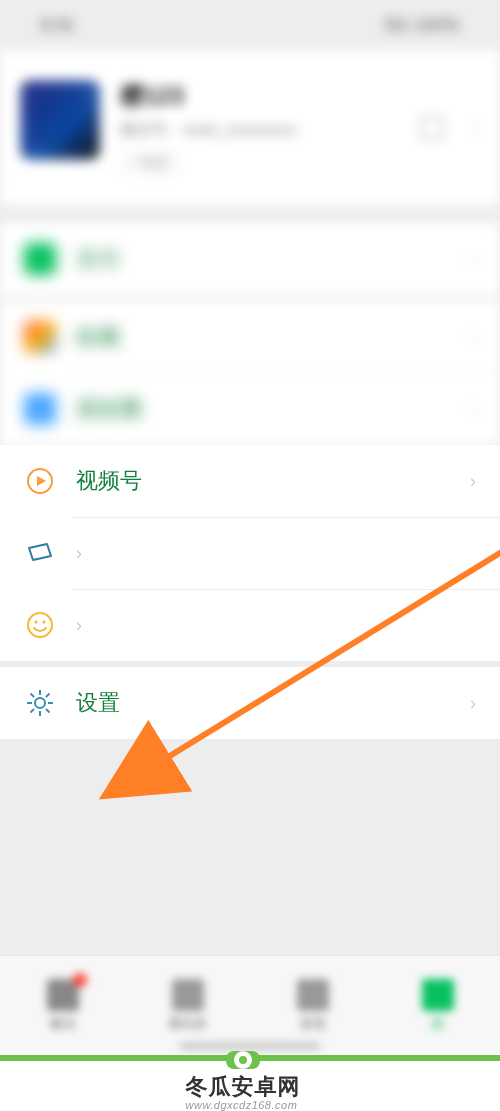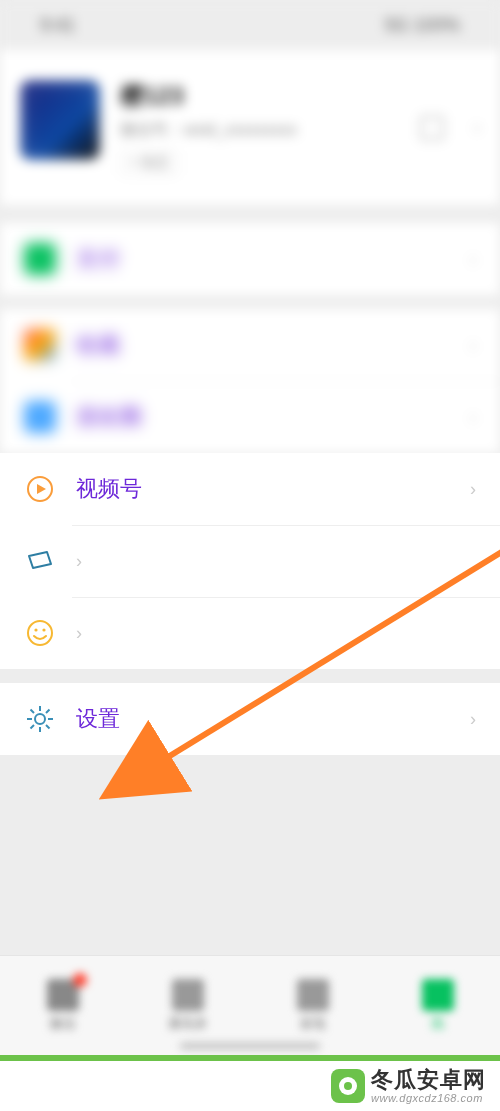--- a/index.html
+++ b/index.html
@@ -10,47 +10,47 @@
   .top-blur { filter: blur(6px); }
   .status-bar { height: 50px; display: flex; justify-content: space-between; align-items: center; padding: 0 40px; background: #ededed; color: #555; font-size: 18px; }
   .profile { background: #fff; padding: 30px 20px 30px 20px; display: flex; align-items: flex-start; gap: 20px; }
   .avatar { width: 80px; height: 80px; border-radius: 10px; background: linear-gradient(135deg,#1a237e,#0d47a1 60%,#000); box-shadow: inset 0 0 20px rgba(255,255,255,0.3); }
   .profile-info { flex: 1; }
   .profile-name { font-size: 24px; font-weight: 600; color: #222; margin-bottom: 8px; }
   .profile-sub { font-size: 16px; color: #888; margin-bottom: 10px; }
   .profile-tag { display: inline-block; font-size: 14px; color: #888; border: 1px solid #ddd; padding: 2px 8px; border-radius: 4px; }
   .profile-arrow { color: #bbb; font-size: 18px; align-self: center; }
   .qr { width: 24px; height: 24px; border: 2px solid #bbb; border-radius: 4px; align-self: center; margin-right: 10px; }
-  .section { background: #fff; margin-top: 14px; }
+  .section { background: #fff; margin-top: 6px; }
   .section.first { margin-top: 18px; }
   .row { display: flex; align-items: center; padding: 20px 24px; position: relative; }
   .row + .row::before { content: ""; position: absolute; left: 72px; right: 0; top: 0; height: 1px; background: #eee; }
   .row .icon { width: 32px; height: 32px; display: flex; align-items: center; justify-content: center; margin-right: 20px; flex-shrink: 0; }
-  .row .label { font-size: 22px; color: #6d28d9; flex: 1; }
+  .row .label { font-size: 22px; color: #15803d; flex: 1; }
   .row .chev { color: #ccc; font-size: 18px; }
   .blur-row .label, .blur-row .icon { filter: blur(5px); }
 
   
   .i-pay { background: #07c160; border-radius: 6px; }
   .i-fav { background: linear-gradient(135deg,#f55,#fa0,#5af); border-radius: 6px; }
   .i-moments { background: #4aa7ff; border-radius: 6px; }
 
   
   .bottom-nav { position: absolute; left: 0; right: 0; bottom: 56px; height: 100px; background: #f7f7f7; border-top: 1px solid #e5e5e5; display: flex; }
   .nav-item { flex: 1; display: flex; flex-direction: column; align-items: center; justify-content: center; gap: 4px; filter: blur(4px); }
   .nav-item.active { filter: blur(4px); }
   .nav-icon { width: 32px; height: 32px; border-radius: 4px; }
   .nav-item:nth-child(1) .nav-icon { background: #888; position: relative; }
   .nav-item:nth-child(1) .nav-icon::after { content:""; position:absolute; top:-6px; right:-8px; width:14px; height:14px; background:#f43; border-radius:50%; }
   .nav-item:nth-child(4) .nav-icon { background: #07c160; }
   .nav-label { font-size: 13px; color: #666; }
   .handle { position: absolute; bottom: 62px; left: 50%; transform: translateX(-50%); width: 140px; height: 6px; background: #bbb; border-radius: 4px; filter: blur(4px);}
 
   
-  .watermark { position: absolute; left: 0; right: 0; bottom: 0; height: 56px; background: #fff; border-top: 6px solid #6cc24a; display: flex; align-items: center; justify-content: flex-end; padding-right: 14px; gap: 6px; }
+  .watermark { position: absolute; left: 0; right: 0; bottom: 0; height: 56px; background: #fff; border-top: 6px solid #6cc24a; display: flex; align-items: center; justify-content: flex-end; padding-right: 14px; gap: 6px; flex-direction: column; }
   .wm-logo { width: 34px; height: 34px; background: #6cc24a; border-radius: 8px; position: relative; display:flex; align-items:center; justify-content:center;}
   .wm-logo::before { content:""; width: 18px; height: 18px; background:#fff; border-radius:50%; }
   .wm-logo::after { content:""; position:absolute; width:8px; height:8px; background:#6cc24a; border-radius:50%; }
   .wm-text { font-size: 22px; font-weight: 700; color: #333; letter-spacing: 1px; }
   .wm-sub { font-size: 11px; color: #999; letter-spacing: 0.5px; font-style: italic; }
   .wm-col { display: flex; flex-direction: column; line-height: 1.1; }
 
   
   .arrow-svg { position: absolute; top: 0; left: 0; pointer-events: none; }
 </style>

